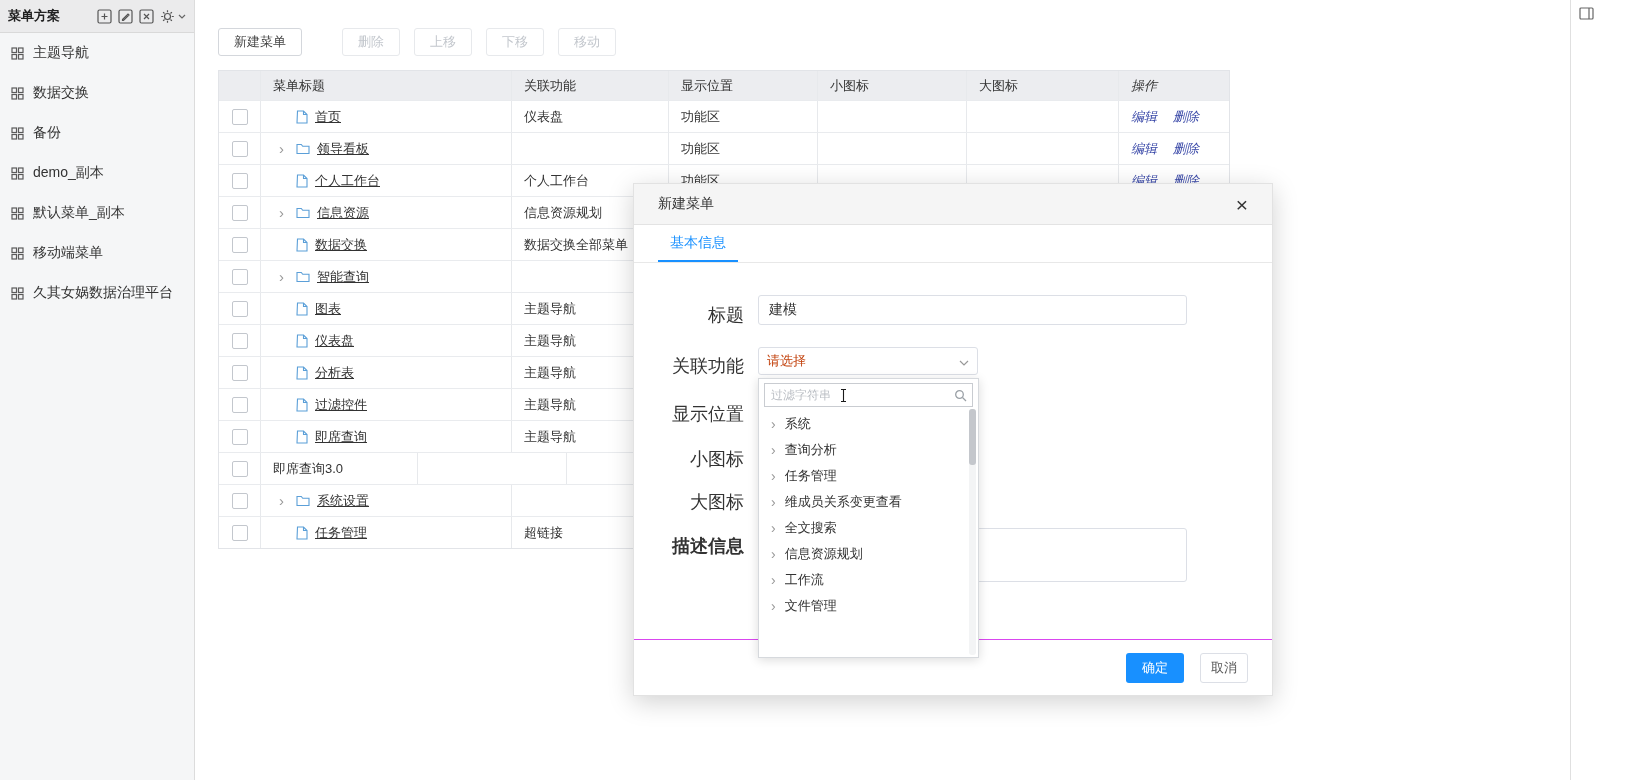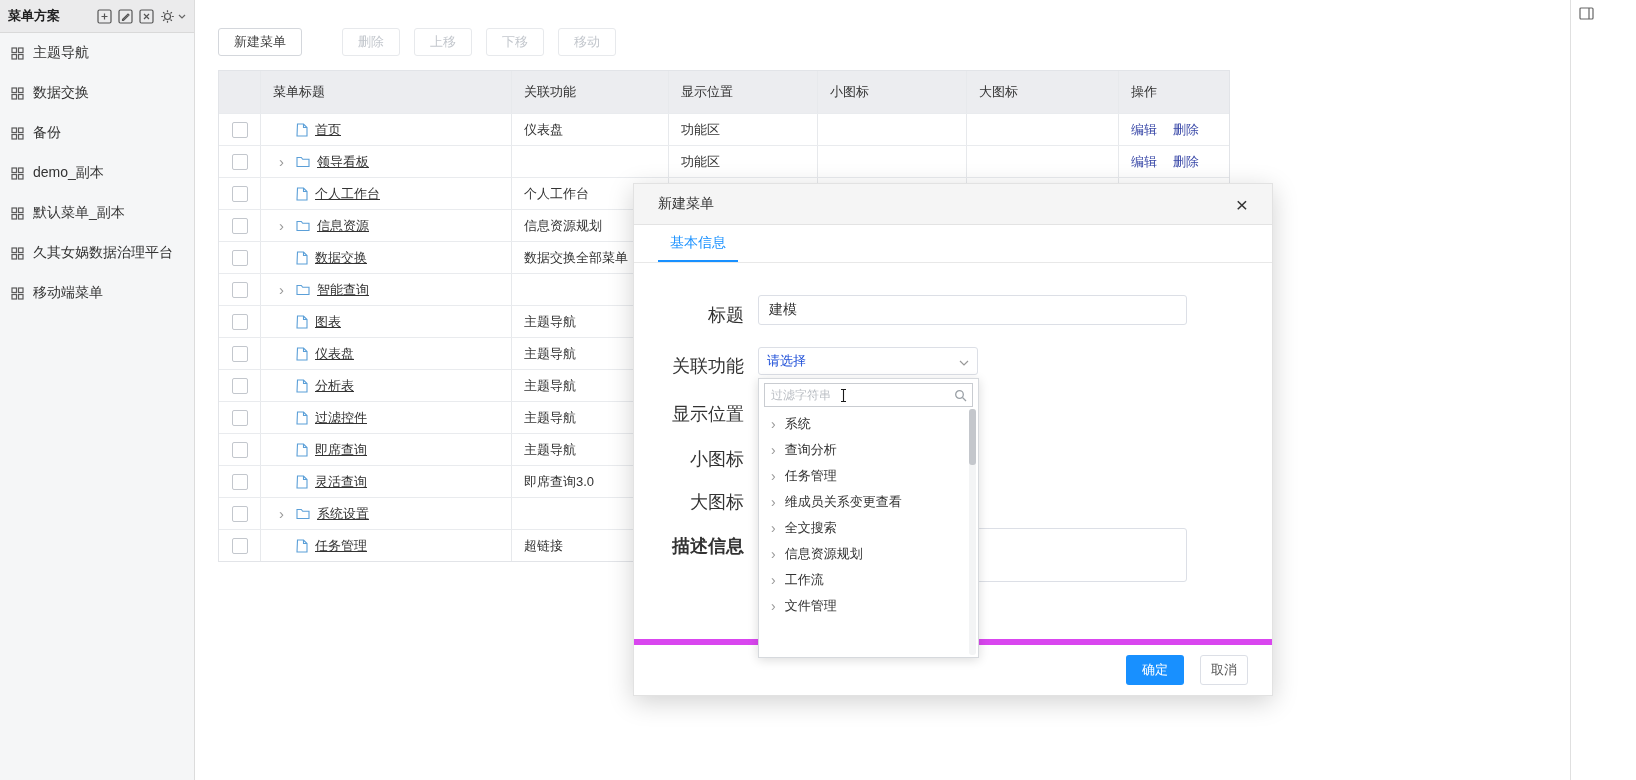--- a/index.html
+++ b/index.html
@@ -20,31 +20,31 @@
 
   
   .main{position:absolute;left:195px;top:0;width:1375px;height:100%;background:#fff;}
   .toolbar{position:absolute;left:23px;top:28px;display:flex;align-items:center;}
   .btn{height:28px;padding:0 15px;background:#fff;border:1px solid #d4d7dc;border-radius:3px;font-size:13px;color:#444;cursor:pointer;font-family:inherit;}
   .btn.disabled{color:#c3c7cd;border-color:#e7e9ec;cursor:default;}
   .toolbar .btn + .btn{margin-left:14px;}
   .toolbar .btn:nth-child(2){margin-left:40px;}
 
   .table{position:absolute;left:23px;top:70px;width:1012px;border:1px solid #e2e4e8;box-sizing:border-box;background:#fff;}
-  .thead{display:flex;height:42px;background:#ecedf0;}
+  .thead{display:flex;height:29px;background:#ecedf0;}
   .trow{display:flex;height:31px;border-top:1px solid #e9ebee;background:#fff;}
   .cell{box-sizing:border-box;border-right:1px solid #e7e9ec;display:flex;align-items:center;font-size:13px;white-space:nowrap;overflow:hidden;}
   .cell:last-child{border-right:none;}
   .c-check{width:42px;justify-content:center;}
   .c-title{width:251px;padding-left:18px;}
   .c-func{width:157px;padding-left:12px;}
   .c-pos{width:149px;padding-left:12px;}
   .c-small{width:149px;}
   .c-large{width:152px;}
-  .c-ops{width:110px;padding-left:12px;}
+  .c-ops{width:110px;padding-left:12px;font-style:italic;}
   .th{padding-left:12px;color:#333;}
   .thead .c-title{padding-left:12px;}
   .checkbox{width:14px;height:14px;border:1px solid #c3c7cd;border-radius:2px;background:#fff;cursor:pointer;}
   .chevron{width:17px;color:#999;font-size:15px;line-height:1;cursor:pointer;}
   .chevron.hide{visibility:hidden;}
   .row-icon{display:inline-flex;}
   .row-title{margin-left:7px;text-decoration:underline;}
   .op-link{color:#3a49a8;cursor:pointer;text-decoration:none;margin-right:16px;}
 
   
@@ -54,36 +54,36 @@
   
   .dialog{position:absolute;left:633px;top:183px;width:640px;height:513px;background:#fff;border:1px solid #e2e2e2;box-sizing:border-box;box-shadow:0 6px 24px rgba(0,0,0,0.18);z-index:10;}
   .dlg-header{height:41px;background:#f5f5f5;border-bottom:1px solid #e3e3e3;display:flex;align-items:center;padding:0 24px;font-size:14px;color:#333;box-sizing:border-box;}
   .dlg-close{margin-left:auto;font-size:21px;color:#333;line-height:1;cursor:pointer;}
   .dlg-tabs{height:38px;border-bottom:1px solid #e8e8e8;padding-left:24px;box-sizing:border-box;}
   .dlg-tab{display:inline-block;line-height:35px;padding:0 12px;font-size:14px;color:#1890ff;border-bottom:2px solid #1890ff;cursor:pointer;}
   .dlg-body{position:relative;height:377px;}
   .flabel{position:absolute;left:0;width:110px;text-align:right;font-size:18px;color:#333;}
   .f-input{position:absolute;left:124px;top:32px;width:429px;height:30px;border:1px solid #dcdfe6;border-radius:3px;box-sizing:border-box;padding:0 10px;font-size:14px;color:#333;font-family:inherit;outline:none;}
   .f-select{position:absolute;left:124px;top:84px;width:220px;height:28px;border:1px solid #dcdfe6;border-radius:3px;box-sizing:border-box;display:flex;align-items:center;padding:0 8px;cursor:pointer;background:#fff;}
-  .f-select .ph{color:#1d4ed8;font-size:13px;flex:1;}
+  .f-select .ph{color:#c2410c;font-size:13px;flex:1;}
   .f-textarea{position:absolute;left:124px;top:265px;width:429px;height:54px;border:1px solid #dcdfe6;border-radius:3px;box-sizing:border-box;background:#fff;cursor:text;}
 
   .dropdown{position:absolute;left:124px;top:115px;width:221px;height:280px;background:#fff;border:1px solid #d6d9dd;box-shadow:0 2px 10px rgba(0,0,0,0.14);box-sizing:border-box;z-index:5;overflow:hidden;}
   .dd-filter{position:relative;margin:4px 5px;height:22px;border:1px solid #c9ccd1;display:flex;align-items:center;background:#fff;}
   .dd-filter input{border:none;outline:none;flex:1;font-size:12px;padding:0 6px;color:#333;font-family:inherit;background:transparent;}
   .dd-filter input::placeholder{color:#b9bdc3;}
   .dd-filter .mag{display:inline-flex;margin-right:5px;}
   .ibeam{position:absolute;left:74px;top:4px;display:inline-flex;pointer-events:none;}
   .dd-item{height:26px;display:flex;align-items:center;padding-left:12px;cursor:pointer;}
   .dd-item .dd-chevron{color:#999;font-size:14px;margin-right:9px;line-height:1;}
   .dd-item .dd-label{font-size:13px;color:#333;}
   .dd-scroll{position:absolute;right:2px;top:30px;bottom:2px;width:7px;background:#f3f4f5;border-radius:3px;}
   .dd-thumb{position:absolute;top:0;left:0;width:7px;height:56px;background:#c4c7cc;border-radius:3px;cursor:pointer;}
 
-  .dlg-footer{position:absolute;left:0;right:0;bottom:0;height:56px;border-top:6px solid #d946ef;display:flex;align-items:center;justify-content:flex-end;padding-right:24px;box-sizing:border-box;}
+  .dlg-footer{position:absolute;left:0;right:0;bottom:0;height:56px;border-top:1px solid #d946ef;display:flex;align-items:center;justify-content:flex-end;padding-right:24px;box-sizing:border-box;}
   .btn-ok{width:58px;height:30px;background:#1890ff;color:#fff;border:none;border-radius:3px;font-size:13px;cursor:pointer;font-family:inherit;}
   .btn-cancel{width:48px;height:30px;background:#fff;border:1px solid #dcdfe6;border-radius:3px;color:#555;font-size:13px;cursor:pointer;margin-left:16px;font-family:inherit;}
 </style>
 </head>
 <body>
 
 <div class="screen">
 
   <aside class="sidebar">
     <div class="side-header">
@@ -176,32 +176,32 @@
   </div>
         <div class="side-item">
     <span class="side-icon">
       <svg width="13" height="13" viewBox="0 0 13 13" fill="none" stroke="currentColor" stroke-width="1.2">
               <rect x="1" y="1" width="4.5" height="4.5"></rect>
               <rect x="7.5" y="1" width="4.5" height="4.5"></rect>
               <rect x="1" y="7.5" width="4.5" height="4.5"></rect>
               <rect x="7.5" y="7.5" width="4.5" height="4.5"></rect>
             </svg>
     </span>
-    <span class="side-label">久其女娲数据治理平台</span>
+    <span class="side-label">移动端菜单</span>
   </div>
         <div class="side-item">
     <span class="side-icon">
       <svg width="13" height="13" viewBox="0 0 13 13" fill="none" stroke="currentColor" stroke-width="1.2">
               <rect x="1" y="1" width="4.5" height="4.5"></rect>
               <rect x="7.5" y="1" width="4.5" height="4.5"></rect>
               <rect x="1" y="7.5" width="4.5" height="4.5"></rect>
               <rect x="7.5" y="7.5" width="4.5" height="4.5"></rect>
             </svg>
     </span>
-    <span class="side-label">移动端菜单</span>
+    <span class="side-label">久其女娲数据治理平台</span>
   </div>
       </div>
   </aside>
 
   <main class="main">
     <div class="toolbar">
       <button class="btn">新建菜单</button>
       <button class="btn disabled">删除</button>
       <button class="btn disabled">上移</button>
       <button class="btn disabled">下移</button>
@@ -477,31 +477,20 @@
     <div class="cell c-large"></div>
     <div class="cell c-ops">
       <a class="op-link edit-link">编辑</a>
       <a class="op-link delete-link">删除</a>
     </div>
   </div>
           <div class="trow">
     <div class="cell c-check">
               <span class="checkbox"></span>
             </div>
-    <div class="cell c-title">
-      <span class="chevron hide">›</span>
-      <span class="row-icon icon-doc">
-                <svg width="12" height="14" viewBox="0 0 12 14" fill="none" stroke="#5b9fd8" stroke-width="1.1">
-                  <path d="M1.5 1h6l3.5 3.5V13h-10z"></path>
-                  <path d="M7.5 1v3.5H11"></path>
-                </svg>
-              </span>
-
-      <span class="row-title">灵活查询</span>
-    </div>
     <div class="cell c-func">即席查询3.0</div>
     <div class="cell c-pos"></div>
     <div class="cell c-small"></div>
     <div class="cell c-large"></div>
     <div class="cell c-ops">
       <a class="op-link edit-link">编辑</a>
       <a class="op-link delete-link">删除</a>
     </div>
   </div>
           <div class="trow">

